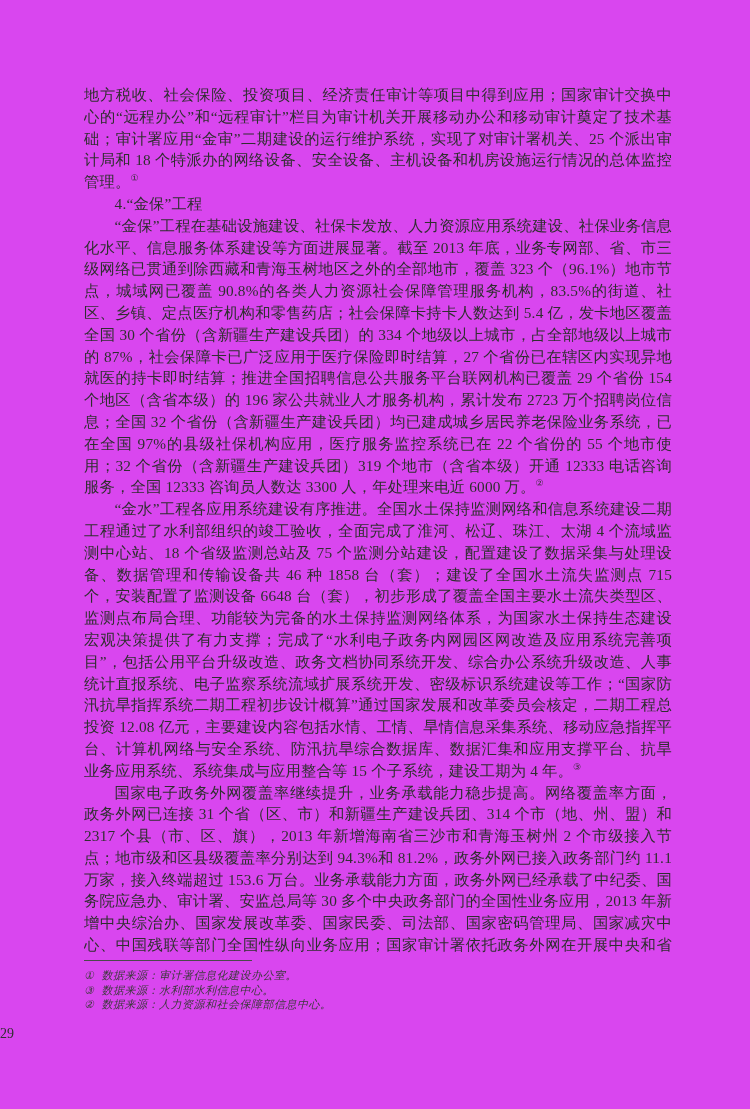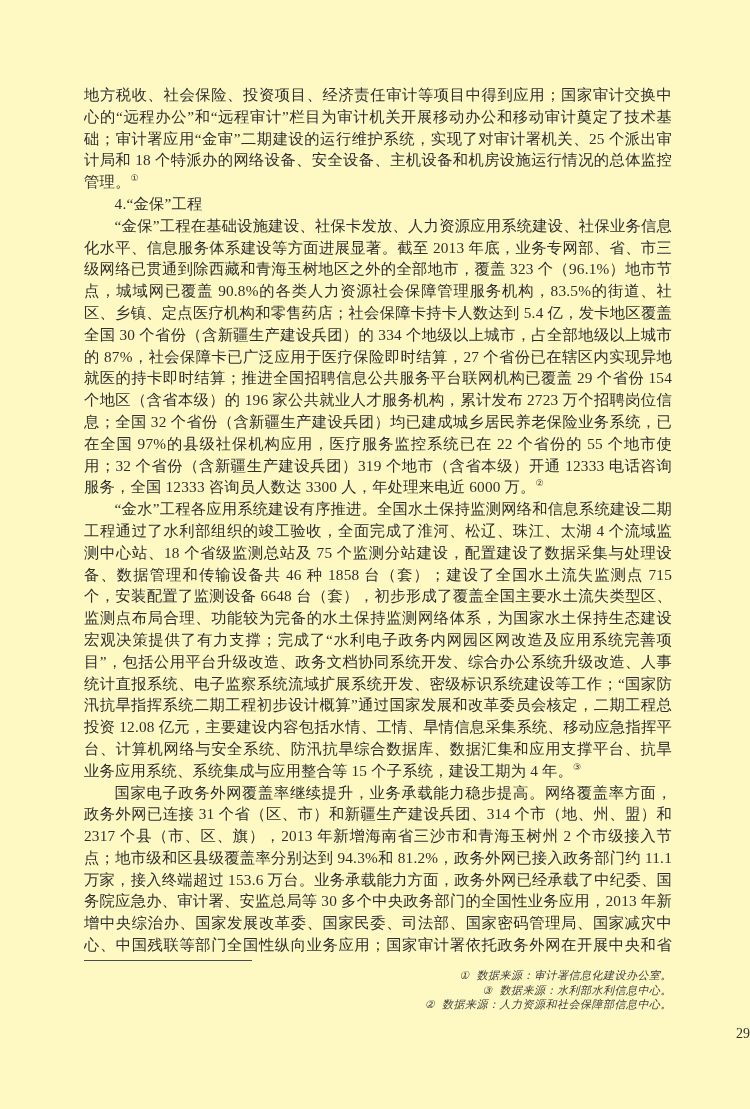--- a/index.html
+++ b/index.html
@@ -4,21 +4,21 @@
 <style>
   html, body {
     margin: 0;
     padding: 0;
     background: #ffffff;
   }
   .page {
     position: relative;
     width: 750px;
     height: 1109px;
-    background: #fef9c3;
+    background: #d946ef;
     overflow: hidden;
     font-family: "Liberation Serif", "DejaVu Serif", serif;
     color: #2f2f2f;
   }
   .content {
     position: absolute;
     left: 84px;
     top: 84px;
     width: 588px;
     height: 874px;
@@ -54,31 +54,30 @@
     height: 1px;
     background: #4a4a4a;
     margin: 0 0 7px 0;
   }
   .fn {
     font-size: 11px;
     line-height: 14.6px;
     font-style: italic;
     color: #3a3a3a;
     letter-spacing: 0.5px;
-    text-align: right;
   }
   .fn-marker {
     margin-right: 7px;
   }
   .page-number {
     position: absolute;
     left: 0;
     top: 1026px;
     width: 750px;
-    text-align: right;
+    text-align: left;
     font-size: 14px;
     color: #2f2f2f;
   }
 </style>
 </head>
 <body>
 
 <div class="page">
 
   <div class="content">

